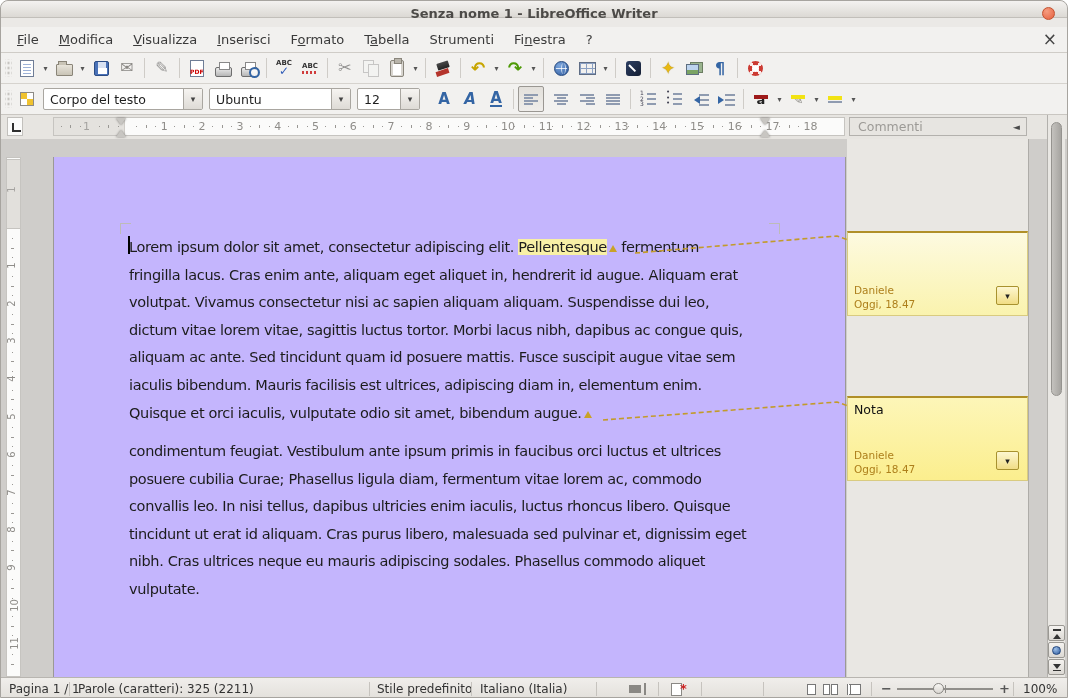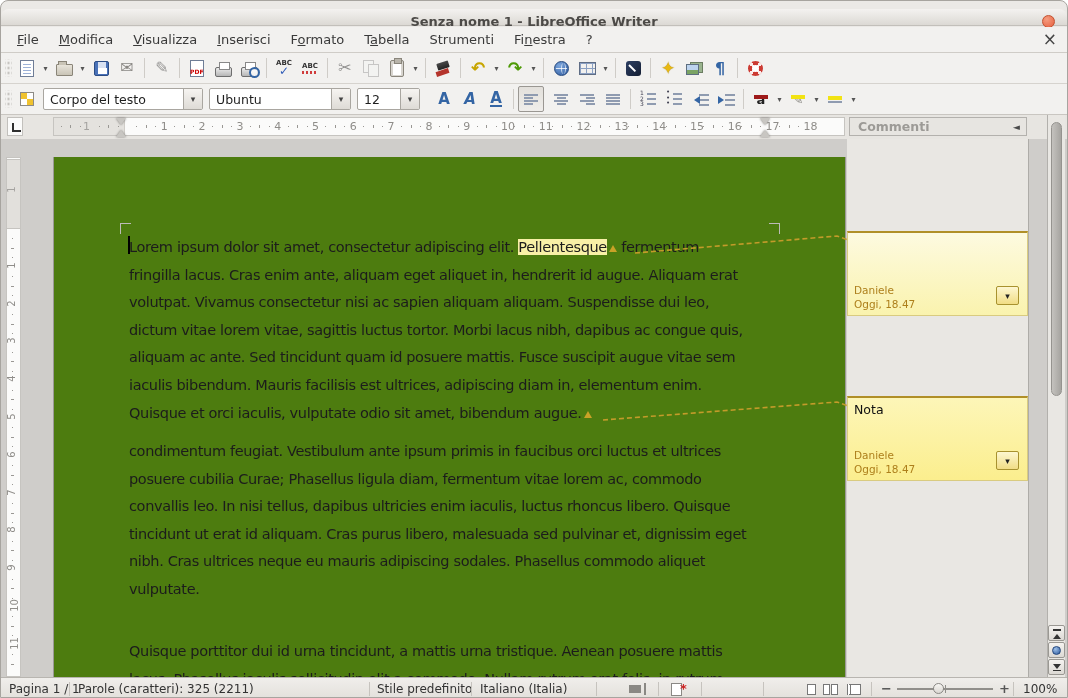--- a/index.html
+++ b/index.html
@@ -1,20 +1,20 @@
 <!DOCTYPE html>
 <html><head>
 <meta charset="utf-8">
 <style>
   html,body{margin:0;padding:0;background:#fff;font-family:"DejaVu Sans","Liberation Sans",sans-serif;}
   *{box-sizing:border-box;}
   #window{position:relative;width:1068px;height:698px;background:#ebe9e6;border-radius:8px 8px 0 0;overflow:hidden;border:1px solid #a7a49f;}
 
   
-  #titlebar{position:absolute;left:0;top:8px;right:0;height:17px;background:linear-gradient(#f4f2f0,#dcd9d4);border-bottom:1px solid #c2bfba;border-radius:8px 8px 0 0;}
+  #titlebar{position:absolute;left:0;top:0;right:0;height:17px;background:linear-gradient(#f4f2f0,#dcd9d4);border-bottom:1px solid #c2bfba;border-radius:8px 8px 0 0;}
   #title{position:absolute;left:0;right:0;top:5px;text-align:center;font-size:13px;font-weight:bold;color:#4c4a47;}
   #winbtn{position:absolute;right:12px;top:6px;width:13px;height:13px;border-radius:50%;background:radial-gradient(circle at 35% 30%,#f59d80,#e6603f);border:1px solid #c3512f;}
 
   
   #menubar{position:absolute;left:0;top:26px;right:0;height:26px;background:#f2f1ef;border-bottom:1px solid #cfccc7;display:flex;align-items:center;padding-left:6px;}
   .menu-item{padding:3px 10px;font-size:13px;color:#3a3a3a;cursor:default;}
   #menuclose{position:absolute;right:10px;top:2px;font-size:17px;color:#454545;line-height:20px;}
 
   
   #toolbar1{position:absolute;left:0;top:52px;right:0;height:31px;background:#f2f1ef;border-bottom:1px solid #d6d3ce;display:flex;align-items:center;padding-left:2px;}
@@ -96,34 +96,34 @@
   #tabsel::before{content:"";position:absolute;left:4px;top:5px;width:7px;height:7px;border-left:2px solid #2e2e2e;border-bottom:2px solid #2e2e2e;}
   #hruler{position:absolute;left:52px;top:2px;width:792px;height:19px;background:#fbfbfa;border:1px solid #c6c4c0;}
   #hruler .marginzone{position:absolute;left:0;top:0;bottom:0;width:71px;background:#e4e2de;border-right:1px solid #cfccc7;}
   .rnum{position:absolute;top:2px;font-size:11px;color:#8f8d89;}
   .rnum.margin{color:#a5a3a0;}
   .tick{position:absolute;top:8px;width:1px;height:1px;background:#9a9894;}
   .tick.mid{height:3px;top:7px;}
   .hourglass{position:absolute;width:0;height:0;border:5px solid transparent;}
   .hourglass.t{border-top:7px solid #c8c6c2;filter:drop-shadow(0 0 1px #7b7975);}
   .hourglass.b{border-bottom:7px solid #c8c6c2;filter:drop-shadow(0 0 1px #7b7975);}
-  #commenti{position:absolute;left:848px;top:2px;width:178px;height:19px;border:1px solid #b3b1ad;background:#e7e5e1;display:flex;align-items:center;font-weight:bold;}
+  #commenti{position:absolute;left:848px;top:2px;width:178px;height:19px;border:1px solid #b3b1ad;background:#e7e5e1;display:flex;align-items:center;}
   #commenti .lbl{flex:1;padding-left:8px;font-size:12.5px;color:#9c9a96;}
   #commenti .coll{font-size:9px;color:#4a4a4a;padding-right:6px;}
 
   
   #main{position:absolute;left:0;top:138px;width:1068px;height:538px;background:#cfcdca;overflow:hidden;}
   #vruler{position:absolute;left:5px;top:0;width:15px;height:538px;}
   #vruler .vr-white{position:absolute;left:0;top:18px;bottom:0;right:0;background:#fbfbfa;border:1px solid #c6c4c0;}
   #vruler .vr-margin{position:absolute;left:0;top:20px;right:0;height:70px;background:#e2e0dc;border:1px solid #c6c4c0;}
   .vnum{position:absolute;left:2px;font-size:10px;color:#8f8d89;transform:rotate(-90deg);}
   .vnum.margin{color:#a5a3a0;}
   .vtick{position:absolute;left:6px;width:1px;height:1px;background:#9a9894;}
   .vtick.mid{width:3px;left:5px;}
-  #page{position:absolute;left:52px;top:18px;width:793px;height:520px;background:#4d7c0f;border-left:1px solid #9b9995;border-right:1px solid #9b9995;}
+  #page{position:absolute;left:52px;top:18px;width:793px;height:520px;background:#c4b5fd;border-left:1px solid #9b9995;border-right:1px solid #9b9995;}
   .crop{position:absolute;width:11px;height:11px;}
   .crop.tl{left:66px;top:66px;border-left:1px solid #bdbbb7;border-top:1px solid #bdbbb7;}
   .crop.tr{left:715px;top:66px;border-right:1px solid #bdbbb7;border-top:1px solid #bdbbb7;}
   #caret{position:absolute;left:74px;top:79px;width:2px;height:18px;background:#000;}
   .para{position:absolute;left:75px;width:672px;font-size:14.5px;letter-spacing:-0.35px;line-height:27.6px;color:#1c1c1c;white-space:nowrap;}
   .tline{height:27.6px;overflow:visible;}
   .hl{background:#f8f0a6;}
   .anch{display:inline-block;width:0;height:0;border:4px solid transparent;border-bottom:7px solid #c9a227;margin-left:2px;}
   #cstrip{position:absolute;left:846px;top:0;width:182px;height:538px;background:#e9e7e3;border-right:1px solid #aeaca8;}
   .cbox{position:absolute;left:0;width:181px;height:85px;border:1px solid #d9cb80;border-top:2px solid #b08f28;padding:4px 6px;}
@@ -448,24 +448,20 @@
 
       <div class="para" style="top:281px;">
         <div class="tline">condimentum feugiat. Vestibulum ante ipsum primis in faucibus orci luctus et ultrices</div>
         <div class="tline">posuere cubilia Curae; Phasellus ligula diam, fermentum vitae lorem ac, commodo</div>
         <div class="tline">convallis leo. In nisi tellus, dapibus ultricies enim iaculis, luctus rhoncus libero. Quisque</div>
         <div class="tline">tincidunt ut erat id aliquam. Cras purus libero, malesuada sed pulvinar et, dignissim eget</div>
         <div class="tline">nibh. Cras ultrices neque eu mauris adipiscing sodales. Phasellus commodo aliquet</div>
         <div class="tline">vulputate.</div>
       </div>
 
-      <div class="para" style="top:481px;">
-        <div class="tline">Quisque porttitor dui id urna tincidunt, a mattis urna tristique. Aenean posuere mattis</div>
-        <div class="tline">lacus. Phasellus iaculis sollicitudin elit a commodo. Nullam rutrum erat felis, in rutrum</div>
-      </div>
     </div>
 
     <div id="cstrip">
       <div class="cbox c1">
         <div class="cmeta">
           <div>Daniele</div>
           <div>Oggi, 18.47</div>
         </div>
         <div class="cdd">▾</div>
       </div>

